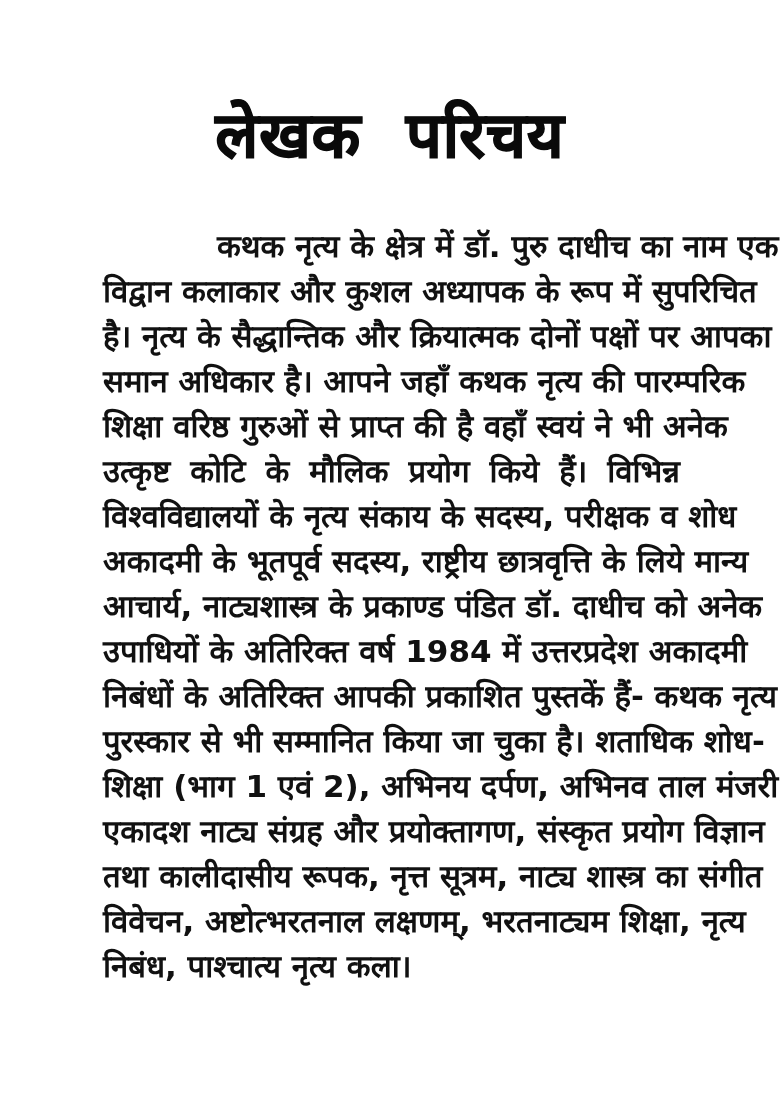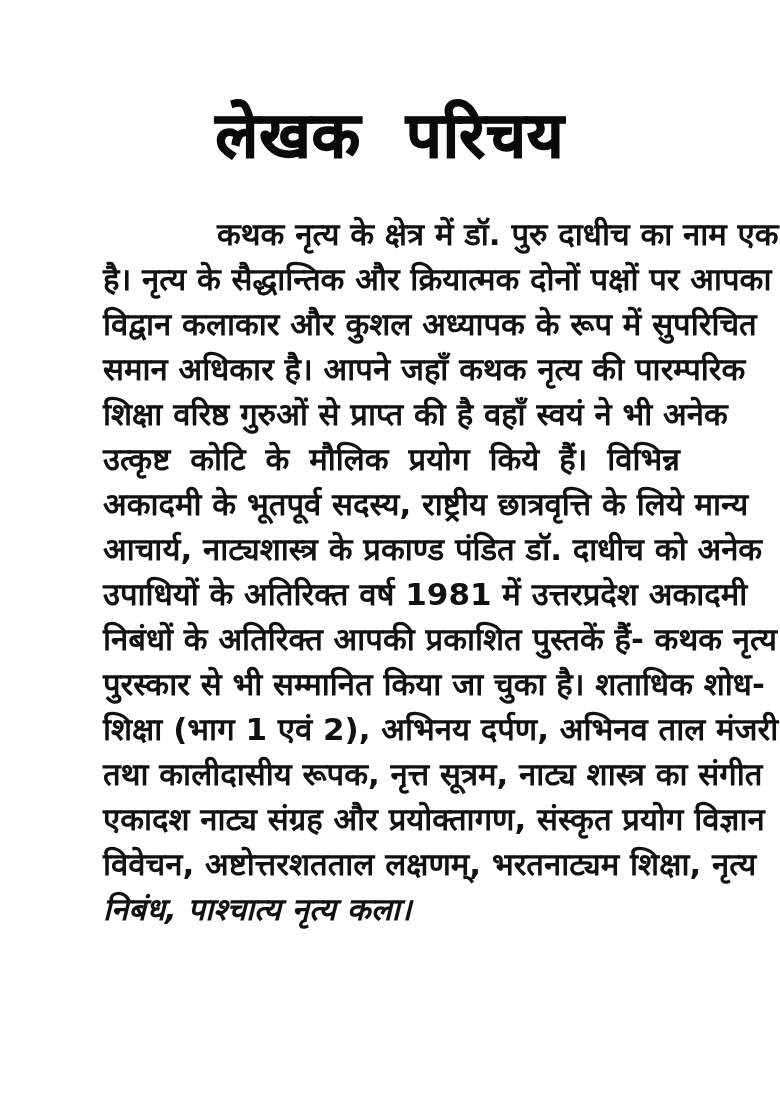--- a/index.html
+++ b/index.html
@@ -28,21 +28,21 @@
     font-size: 63px;
     line-height: 100px;
     font-weight: 700;
     letter-spacing: 1px;
     word-spacing: 22px;
     color: #0a0a0a;
     -webkit-text-stroke: 1.2px #0a0a0a;
   }
 
   .body-text {
-    margin-top: 26px;
+    margin-top: 38px;
     padding-left: 103px;
     padding-right: 100px;
     font-size: 31px;
     font-weight: 700;
     color: #111111;
   }
 
   .text-line {
     height: 45px;
     line-height: 45px;
@@ -51,40 +51,40 @@
     white-space: nowrap;
     overflow: visible;
   }
 
   .text-line.first-line {
     padding-left: 114px;
   }
 
   .text-line.last-line {
     text-align-last: left;
-    font-style: italic;
   }
 </style>
 </head>
 <body>
 
 <div class="page">
   <h1 class="page-title">लेखक परिचय</h1>
 
   <div class="body-text">
       <div class="text-line first-line">कथक नृत्य के क्षेत्र में डॉ. पुरु दाधीच का नाम एक</div>
+      <div class="text-line">विद्वान कलाकार और कुशल अध्यापक के रूप में सुपरिचित</div>
       <div class="text-line">है। नृत्य के सैद्धान्तिक और क्रियात्मक दोनों पक्षों पर आपका</div>
-      <div class="text-line">विद्वान कलाकार और कुशल अध्यापक के रूप में सुपरिचित</div>
       <div class="text-line">समान अधिकार है। आपने जहाँ कथक नृत्य की पारम्परिक</div>
       <div class="text-line">शिक्षा वरिष्ठ गुरुओं से प्राप्त की है वहाँ स्वयं ने भी अनेक</div>
       <div class="text-line">उत्कृष्ट कोटि के मौलिक प्रयोग किये हैं। विभिन्न</div>
+      <div class="text-line">विश्वविद्यालयों के नृत्य संकाय के सदस्य, परीक्षक व शोध</div>
       <div class="text-line">अकादमी के भूतपूर्व सदस्य, राष्ट्रीय छात्रवृत्ति के लिये मान्य</div>
       <div class="text-line">आचार्य, नाट्यशास्त्र के प्रकाण्ड पंडित डॉ. दाधीच को अनेक</div>
-      <div class="text-line">उपाधियों के अतिरिक्त वर्ष 1981 में उत्तरप्रदेश अकादमी</div>
+      <div class="text-line">उपाधियों के अतिरिक्त वर्ष 1984 में उत्तरप्रदेश अकादमी</div>
       <div class="text-line">निबंधों के अतिरिक्त आपकी प्रकाशित पुस्तकें हैं- कथक नृत्य</div>
       <div class="text-line">पुरस्कार से भी सम्मानित किया जा चुका है। शताधिक शोध-</div>
       <div class="text-line">शिक्षा (भाग 1 एवं 2), अभिनय दर्पण, अभिनव ताल मंजरी,</div>
+      <div class="text-line">एकादश नाट्य संग्रह और प्रयोक्तागण, संस्कृत प्रयोग विज्ञान</div>
       <div class="text-line">तथा कालीदासीय रूपक, नृत्त सूत्रम, नाट्य शास्त्र का संगीत</div>
-      <div class="text-line">एकादश नाट्य संग्रह और प्रयोक्तागण, संस्कृत प्रयोग विज्ञान</div>
-      <div class="text-line">विवेचन, अष्टोत्तरशतताल लक्षणम्, भरतनाट्यम शिक्षा, नृत्य</div>
+      <div class="text-line">विवेचन, अष्टोत्भरतनाल लक्षणम्, भरतनाट्यम शिक्षा, नृत्य</div>
       <div class="text-line last-line">निबंध, पाश्चात्य नृत्य कला।</div>
     </div>
 </div>
 
 </body></html>

